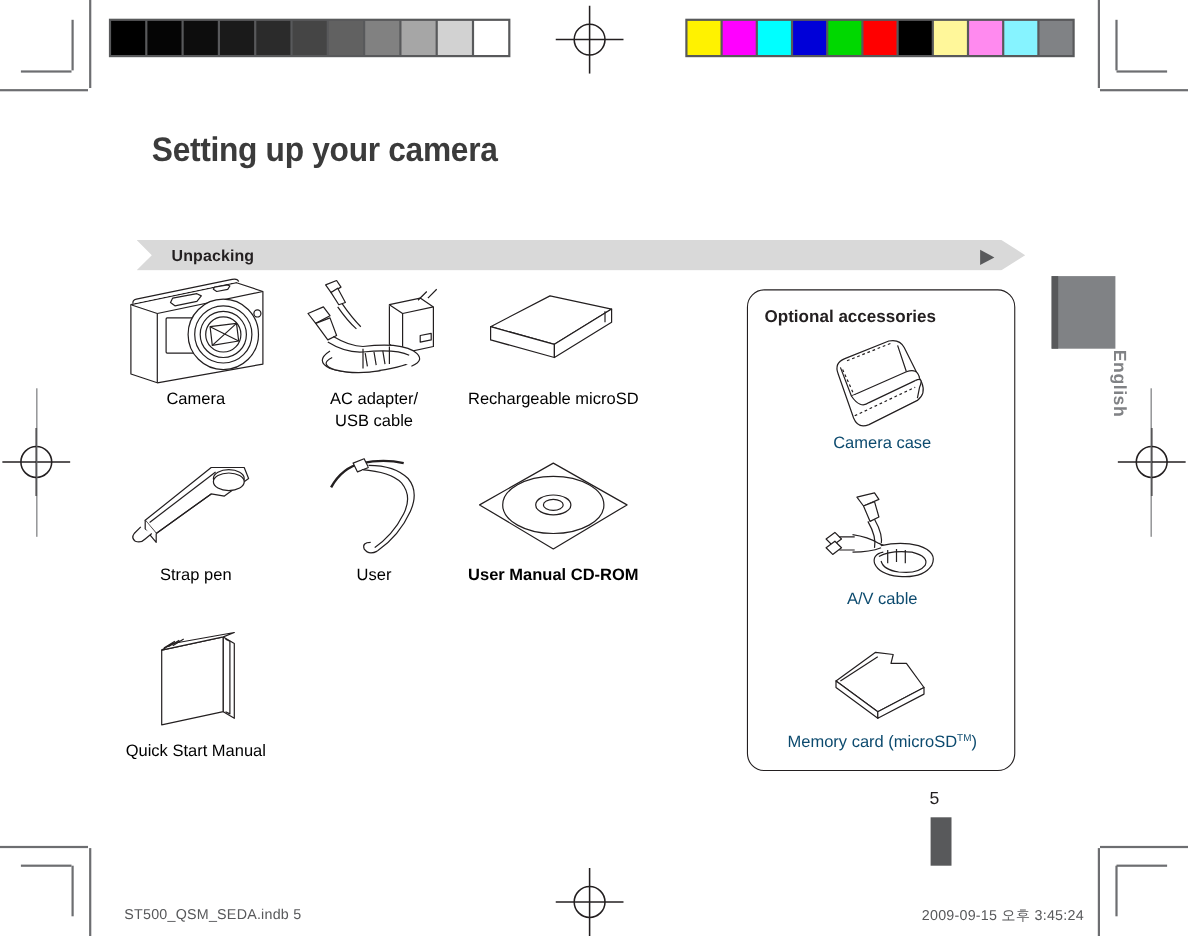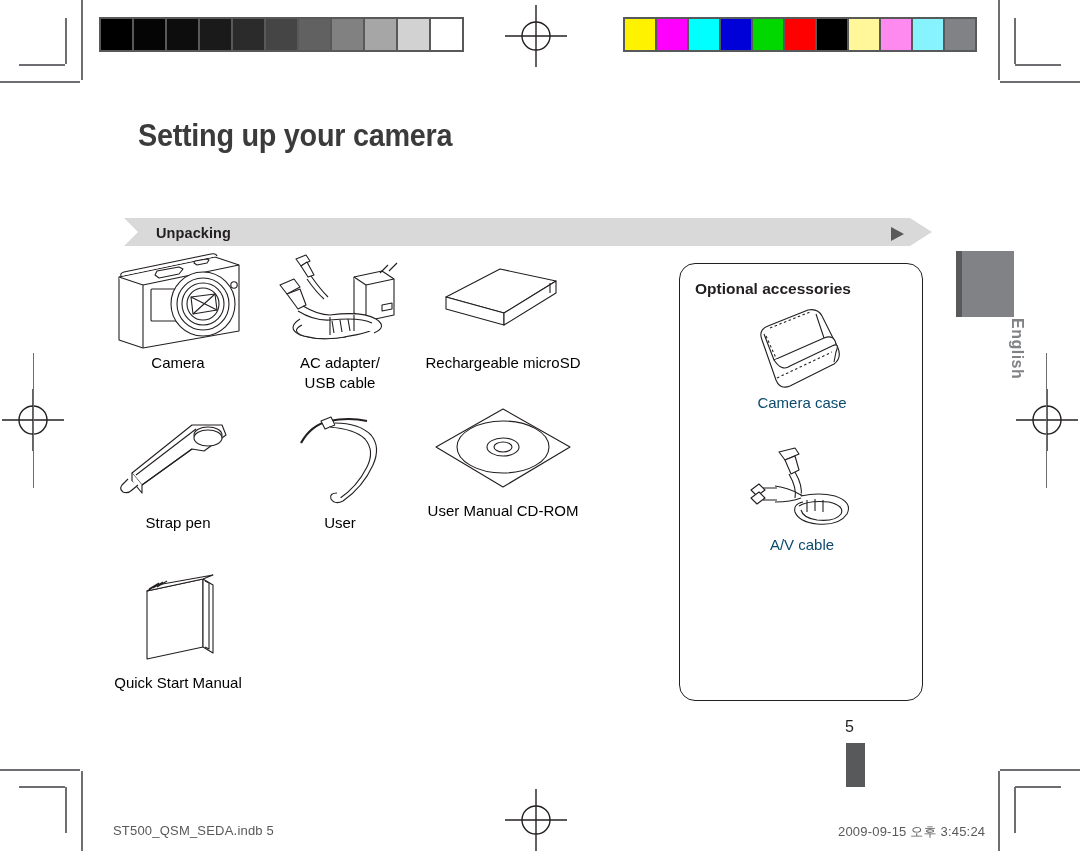--- a/index.html
+++ b/index.html
@@ -381,21 +381,21 @@
           <path d="M36 8 L46 4 L50 12 L40 16 Z"></path>
           <path d="M50 10 Q74 10 86 22 Q96 34 88 52 Q78 74 58 88"></path>
           <path d="M44 14 Q70 16 80 26 Q90 38 82 54 Q72 74 54 86"></path>
           <path d="M58 88 Q50 92 46 86 Q44 80 52 80"></path>
         </g>
       </svg>
     </div>
     <div class="cap">User</div>
   </div>
 
-  <div class="item" style="left:273px; top:148px;">
+  <div class="item" style="left:273px; top:160px;font-weight:bold;">
     <div class="art">
       <svg class="lineart" width="142" height="96" viewBox="0 0 142 96">
         <g fill="#fff" stroke="#231f20" stroke-width="1.1" stroke-linejoin="round">
           <path d="M71 8 L138 46 L71 86 L4 46 Z"></path>
           <ellipse cx="71" cy="46" rx="46" ry="26"></ellipse>
           <ellipse cx="71" cy="46" rx="16" ry="9"></ellipse>
           <ellipse cx="71" cy="46" rx="9" ry="5"></ellipse>
         </g>
       </svg>
     </div>
@@ -454,20 +454,35 @@
           <path d="M38 58 Q54 58 64 54"></path>
           <path d="M64 52 Q82 48 98 52 Q116 58 110 70 Q102 82 80 80 Q62 78 58 68 Q56 60 66 58"></path>
           <path d="M62 62 Q72 56 92 58 Q108 62 104 70 Q98 78 80 76 Q66 74 64 66"></path>
           <path d="M70 56 L70 68 M78 55 L78 67 M86 56 L86 68"></path>
         </g>
       </svg>
     </div>
     <div class="cap">A/V cable</div>
   </div>
 
+  <div class="opt-item" style="left:0; top:310px;">
+    <div class="art">
+      <svg class="lineart" width="100" height="70" viewBox="0 0 100 70">
+        <g fill="#fff" stroke="#231f20" stroke-width="1.1" stroke-linejoin="round">
+          <path d="M8 34 L44 8 L60 10 L58 18 L72 18 L88 40 L46 62 Z"></path>
+          <path d="M8 34 L8 40 L46 68 L46 62 Z"></path>
+          <path d="M46 62 L88 40 L88 46 L46 68 Z"></path>
+          <path d="M12 34 L46 12"></path>
+        </g>
+      </svg>
+    </div>
+    <div class="cap">
+      <span>Memory card (microSD</span><sup class="tm">TM</sup><span>)</span>
+    </div>
+  </div>
 </div>
 
 <div class="lang-tab"></div>
 <div class="lang-label">English</div>
 
 <div class="page-num">5</div>
 <div class="page-bar"></div>
 
 <div class="footer-left">ST500_QSM_SEDA.indb   5</div>
 <div class="footer-right">2009-09-15   오후 3:45:24</div>

